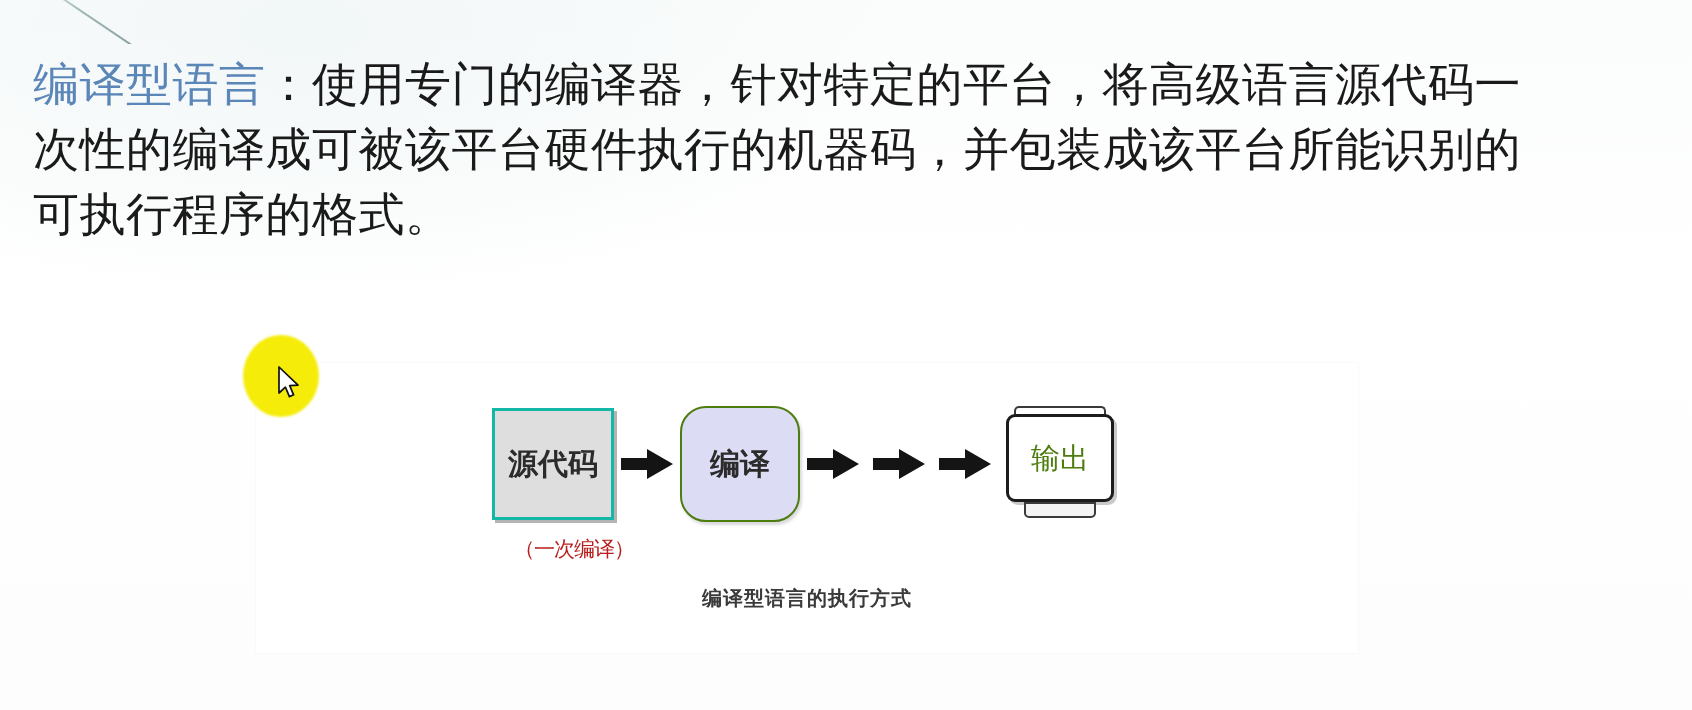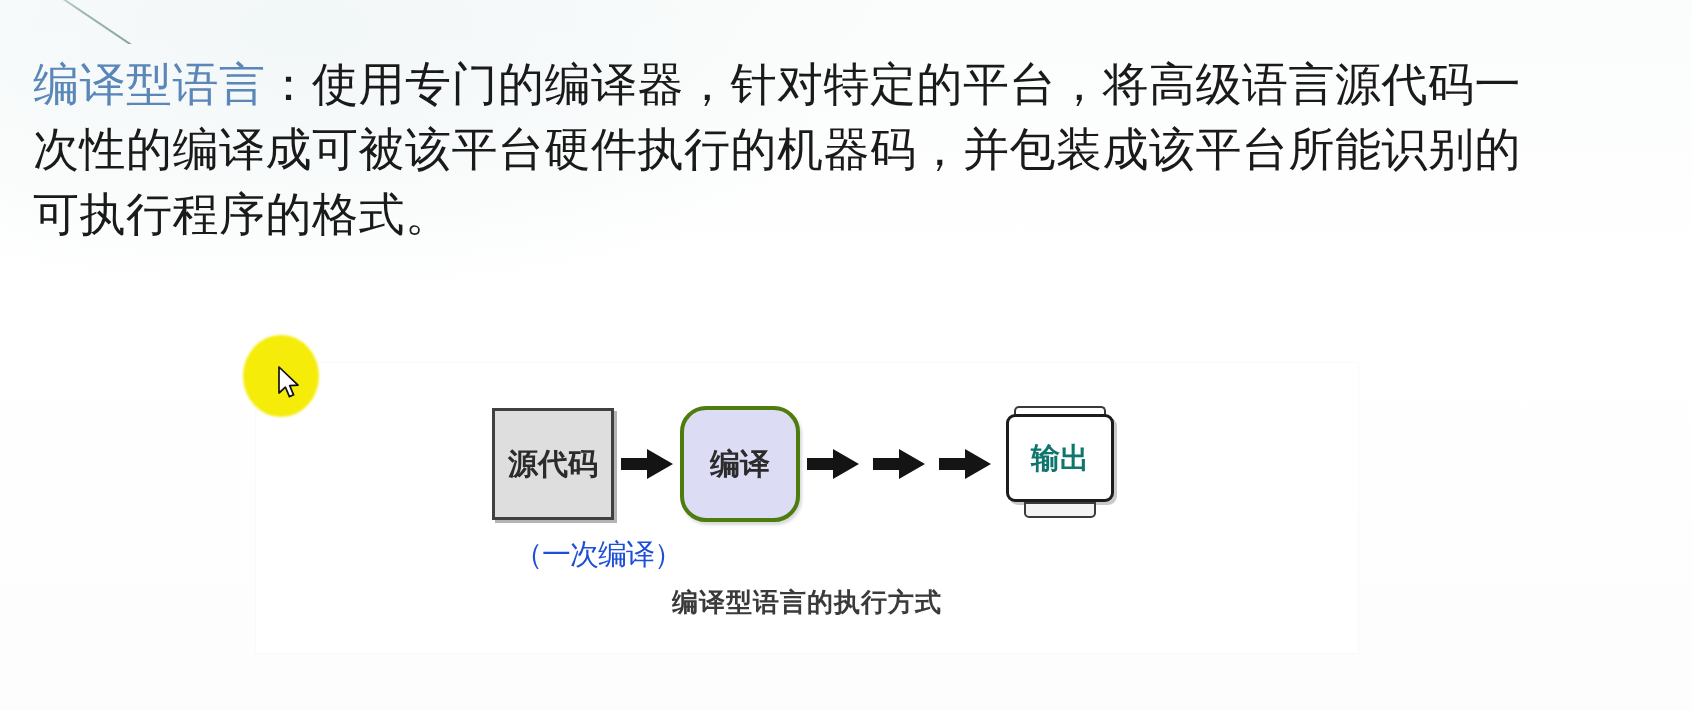--- a/index.html
+++ b/index.html
@@ -104,30 +104,30 @@
     color: #2b2b2b;
     box-sizing: border-box;
     position: relative;
   }
 
   
   .node.rect {
     width: 122px;
     height: 112px;
     background: #dedede;
-    border: 3px solid #404040;
+    border: 3px solid #14b8a6;
     box-shadow: 3px 3px 0 rgba(40,40,40,0.35);
   }
 
   
   .node.round {
     width: 120px;
     height: 116px;
     background: #dcdcf4;
-    border: 4px solid #4d7c0f;
+    border: 2px solid #4d7c0f;
     border-radius: 26px;
     box-shadow: 2px 3px 3px rgba(80,80,110,0.22);
   }
 
   
   .monitor {
     position: relative;
     width: 124px;
     height: 120px;
     display: flex;
@@ -166,58 +166,58 @@
     height: 16px;
     border: 2px solid #3a3a3a;
     border-radius: 0 0 5px 5px;
     background: #f3f3f3;
     box-sizing: border-box;
   }
   .monitor .mon-label {
     position: relative;
     z-index: 2;
     font-family: "DejaVu Sans", "Liberation Sans", sans-serif;
-    font-weight: 700;
+    font-weight: 400;
     font-size: 29px;
-    color: #0f766e;
+    color: #4d7c0f;
     margin-bottom: 10px;
   }
 
   
   .arrow {
     width: 66px;
     height: 50px;
     display: flex;
     align-items: center;
     justify-content: center;
     flex: 0 0 auto;
   }
   .arrow svg { display: block; }
 
   
   .sub-caption {
     position: absolute;
     font-family: "DejaVu Serif", "Liberation Serif", serif;
-    font-size: 29px;
-    color: #1d4ed8;
+    font-size: 21px;
+    color: #b91c1c;
     white-space: nowrap;
     letter-spacing: -1px;
   }
   .sub-caption.compile-note { left: 258px;  top: 172px; }
   .sub-caption.execute-note { left: 624px;  top: 172px; }
 
   .figure-title {
     position: absolute;
     left: 0;
     right: 0;
     top: 222px;
     text-align: center;
     font-family: "DejaVu Sans", "Liberation Sans", sans-serif;
     font-weight: 700;
-    font-size: 26px;
+    font-size: 20px;
     color: #3a3a3a;
     letter-spacing: 1px;
   }
 
   
   .cursor-halo {
     position: absolute;
     left: 243px;
     top: 335px;
     width: 76px;

